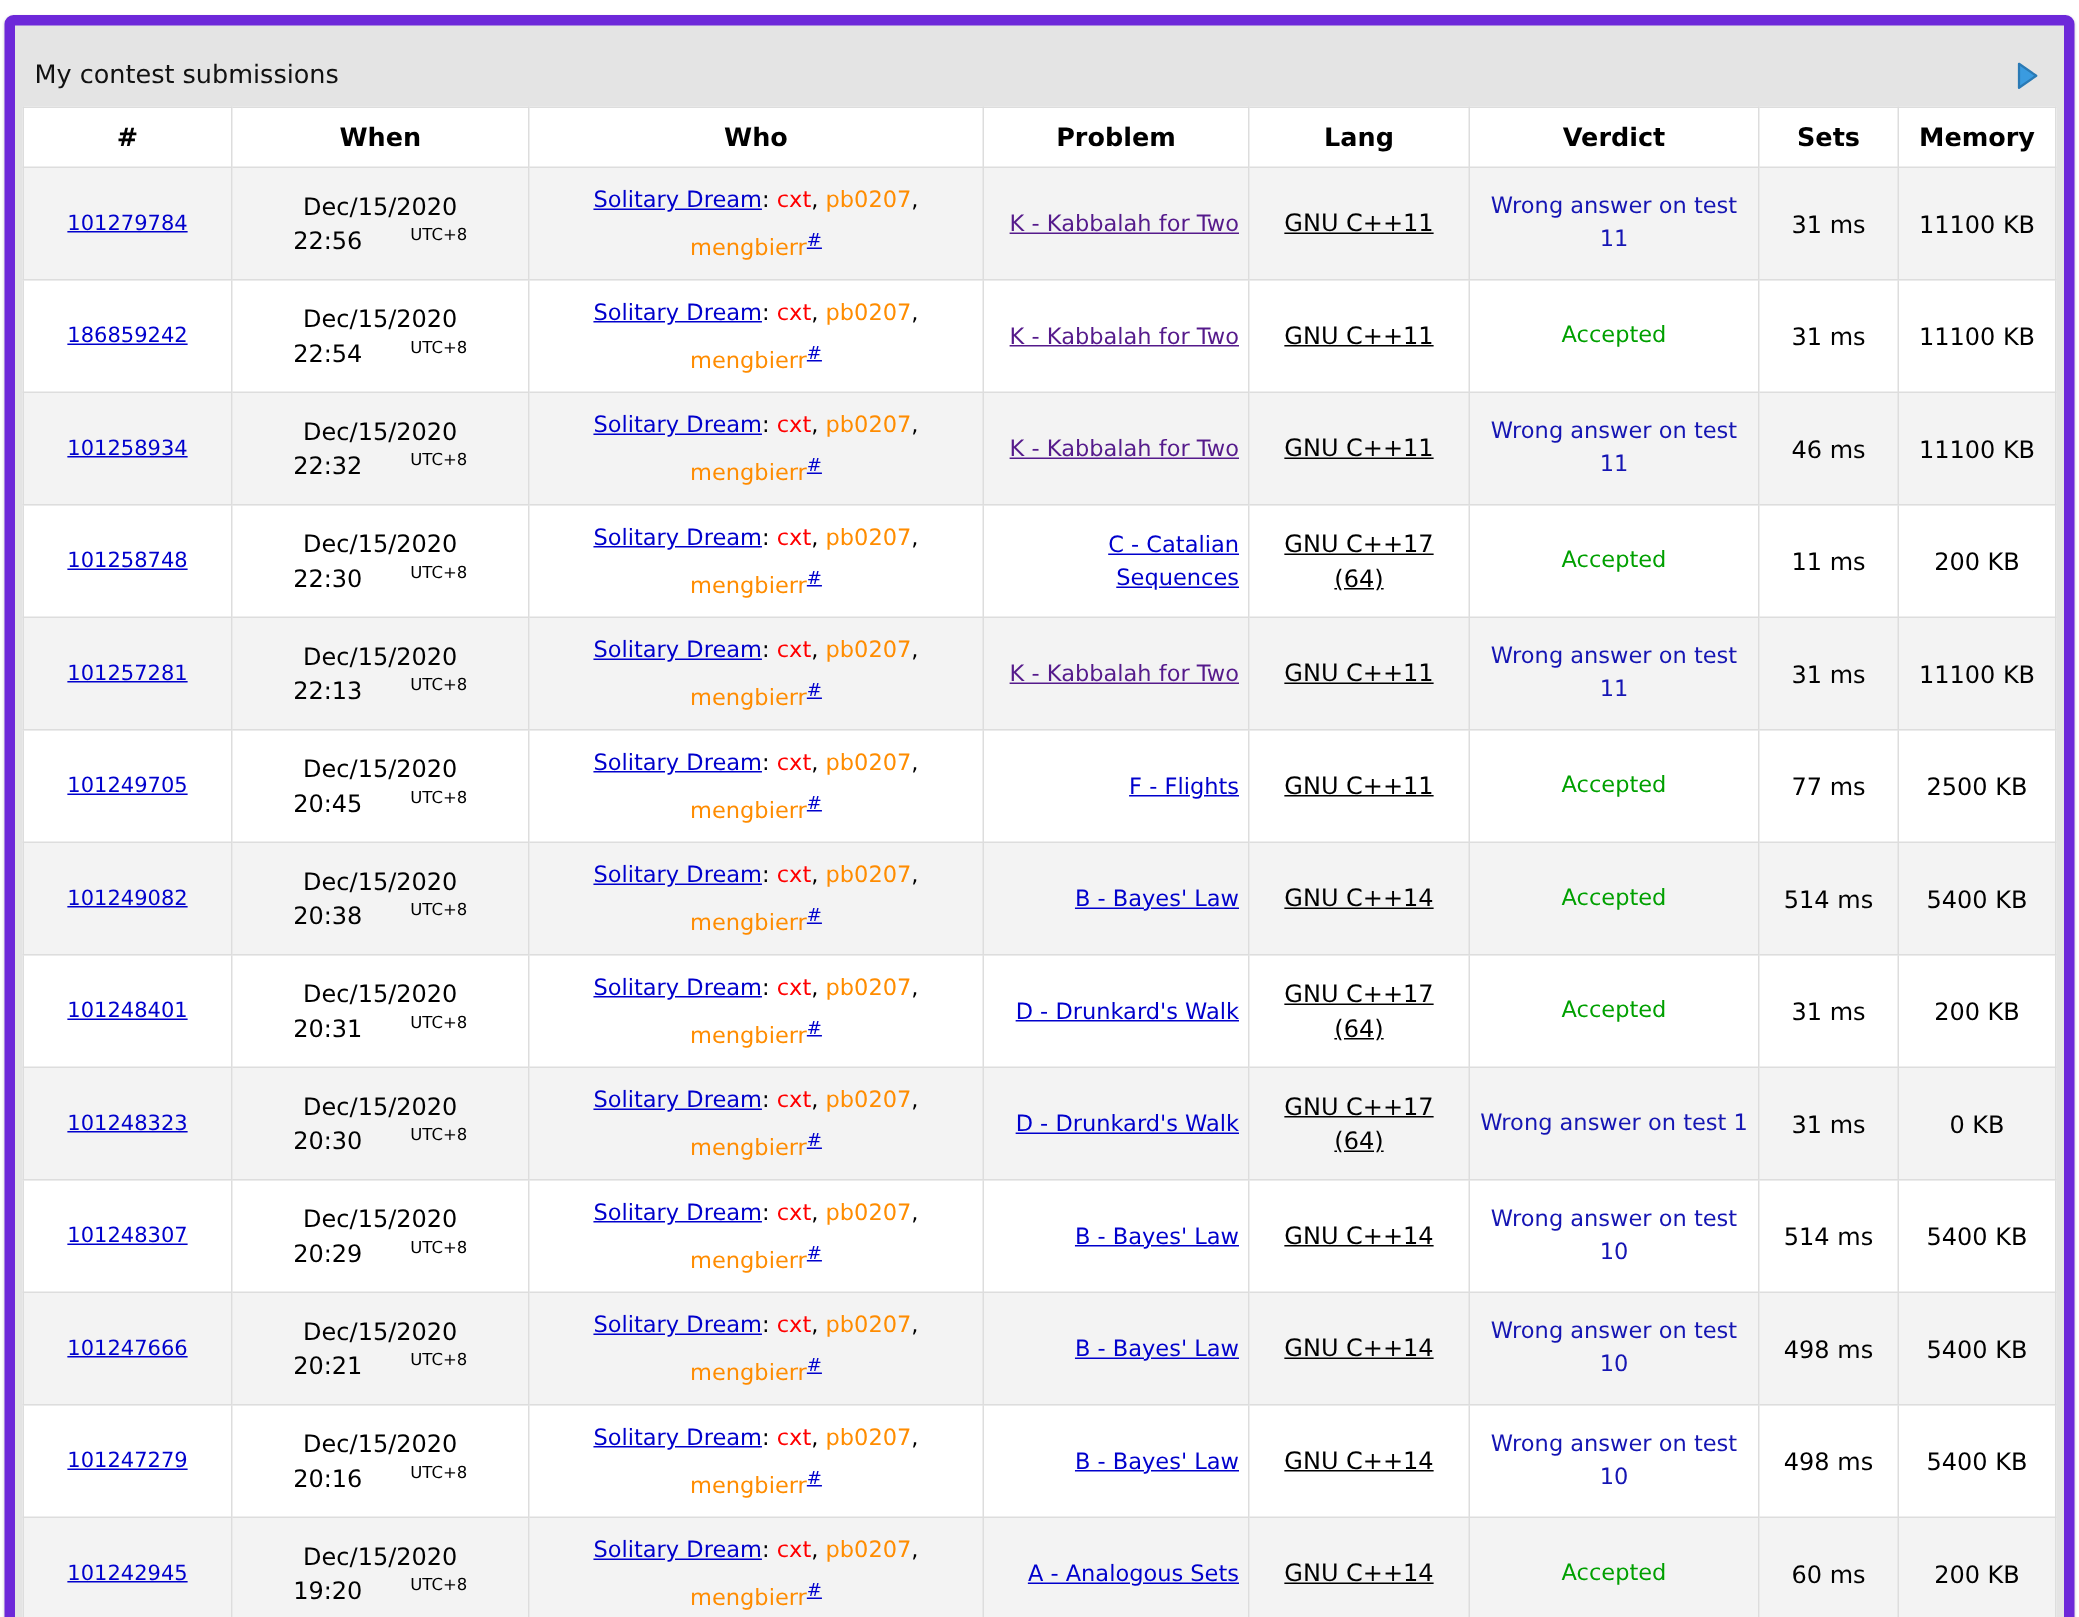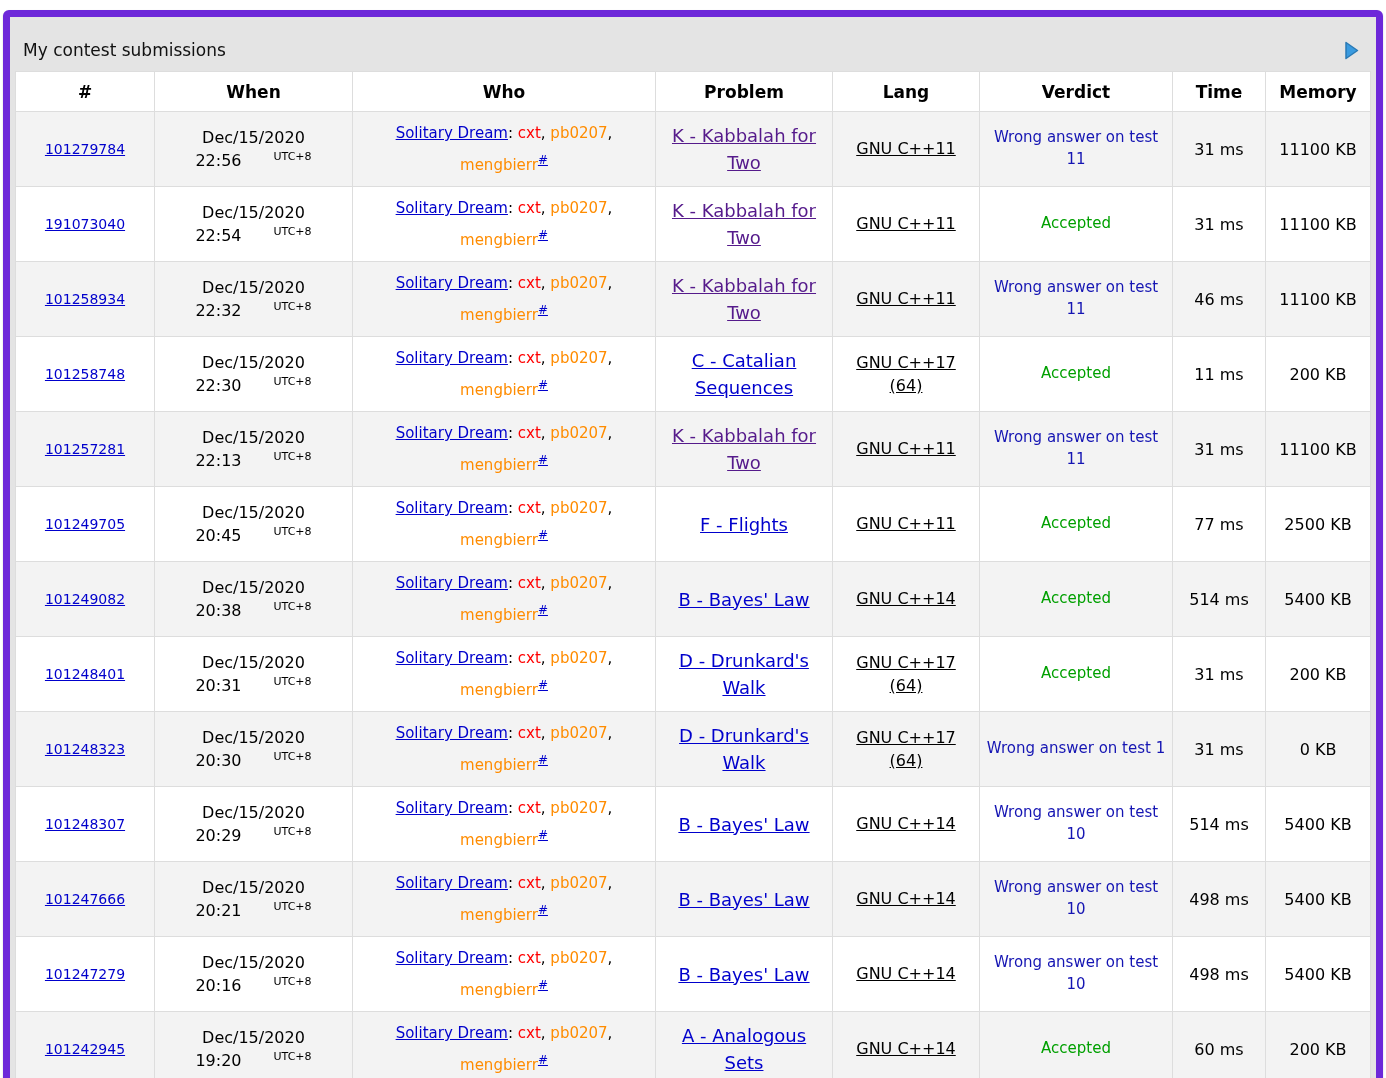--- a/index.html
+++ b/index.html
@@ -38,21 +38,21 @@
   td{ height:75px; font-size:15px; }
   tr.stripe td{ background:var(--stripe); }
   a{ color:var(--link); text-decoration:underline; cursor:pointer; }
   a.visited{ color:var(--visited); }
   td.c-id{ font-size:14px; }
   td.c-when{ font-size:16px; line-height:1.45; }
   td.c-when sup{ font-size:11px;margin-left:32px; }
   td.c-who{ font-size:15px; line-height:1.9; }
   .handle{ font-weight:normal; }
   td.c-who sup a{ font-size:12px; }
-  td.c-problem{ font-size:18px; line-height:1.5; }
+  td.c-problem{ font-size:15px; line-height:1.5;text-align:right; }
   td.c-lang{ font-size:16px; line-height:1.45;text-decoration:underline; }
   td.c-verdict{ font-size:15px; line-height:1.45; }
   .verdict-accepted{ color:var(--accepted); font-weight:normal; }
   .verdict-rejected{ color:var(--rejected); }
   td.c-time,td.c-memory{ font-size:16px; }
   .nowrap{ white-space:nowrap; }
 </style>
 </head>
 <body>
 
@@ -77,37 +77,37 @@
         <col>
     </colgroup>
     <thead>
       <tr>
           <th>#</th>
           <th>When</th>
           <th>Who</th>
           <th>Problem</th>
           <th>Lang</th>
           <th>Verdict</th>
-          <th>Time</th>
+          <th>Sets</th>
           <th>Memory</th>
         </tr>
     </thead>
     <tbody>
         <tr class="stripe">
           <td class="c-id"><a>101279784</a></td>
           <td class="c-when">Dec/15/2020 <span class="nowrap">22:56<sup>UTC+8</sup></span></td>
           <td class="c-who"><a>Solitary Dream</a>: <span class="handle" style="color: rgb(255, 0, 0);">cxt</span>, <span class="handle" style="color: rgb(255, 140, 0);">pb0207</span>, <span class="handle" style="color: rgb(255, 140, 0);">mengbierr</span><sup><a>#</a></sup></td>
           <td class="c-problem"><a class="visited">K - Kabbalah for Two</a></td>
           <td class="c-lang">GNU C++11</td>
           <td class="c-verdict"><span class="verdict-rejected">Wrong answer on test 11</span></td>
           <td class="c-time">31 ms</td>
           <td class="c-memory">11100 KB</td>
         </tr>
         <tr>
-          <td class="c-id"><a>191073040</a></td>
+          <td class="c-id"><a>186859242</a></td>
           <td class="c-when">Dec/15/2020 <span class="nowrap">22:54<sup>UTC+8</sup></span></td>
           <td class="c-who"><a>Solitary Dream</a>: <span class="handle" style="color: rgb(255, 0, 0);">cxt</span>, <span class="handle" style="color: rgb(255, 140, 0);">pb0207</span>, <span class="handle" style="color: rgb(255, 140, 0);">mengbierr</span><sup><a>#</a></sup></td>
           <td class="c-problem"><a class="visited">K - Kabbalah for Two</a></td>
           <td class="c-lang">GNU C++11</td>
           <td class="c-verdict"><span class="verdict-accepted">Accepted</span></td>
           <td class="c-time">31 ms</td>
           <td class="c-memory">11100 KB</td>
         </tr>
         <tr class="stripe">
           <td class="c-id"><a>101258934</a></td>

